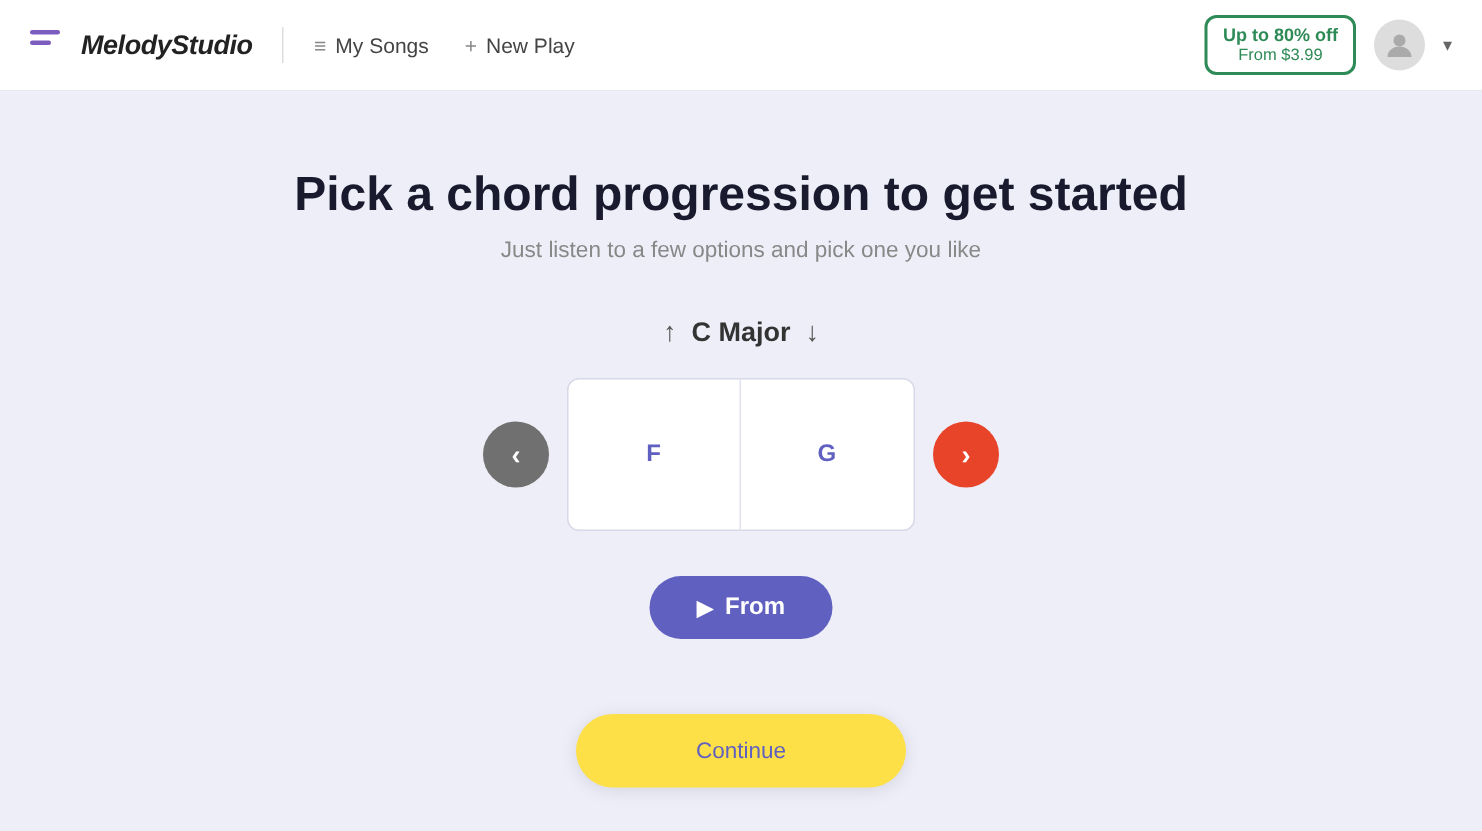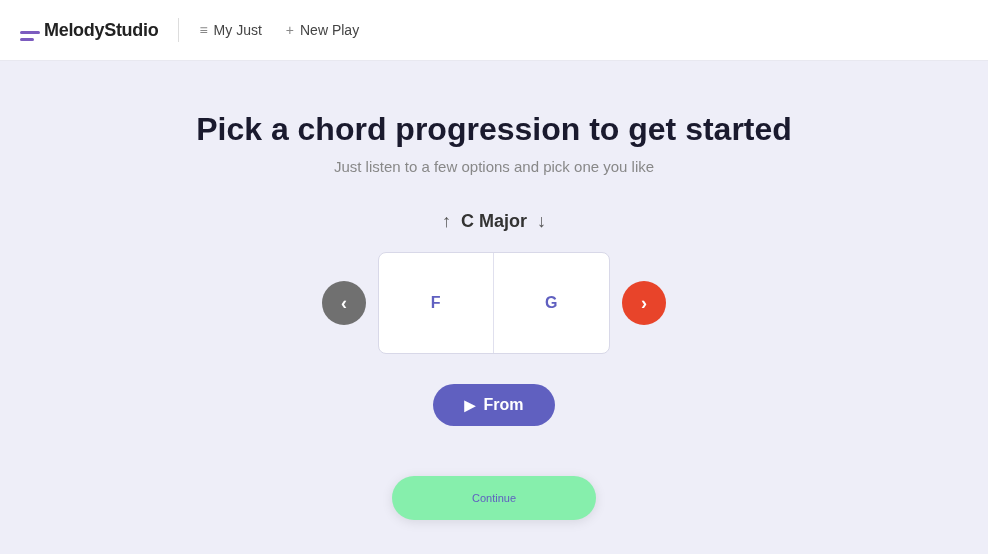--- a/index.html
+++ b/index.html
@@ -16,23 +16,24 @@
       display: flex;
       align-items: center;
       background: #ffffff;
       height: 61px;
       padding: 0 20px;
       border-bottom: 1px solid #e8e8f0;
       position: relative;
     }
     .nav-logo-area {
       display: flex;
-      align-items: flex-end;
-      gap: 4px;
-      cursor: pointer;
+      align-items: flex-start;
+      gap: 14px;
+      cursor: pointer;
+      font-style: italic;
     }
     .nav-logo-icon {
       display: flex;
       flex-direction: column;
       gap: 4px;
     }
     .nav-logo-icon span {
       display: block;
       height: 3px;
       border-radius: 2px;
@@ -227,25 +228,25 @@
       font-weight: 600;
       cursor: pointer;
       margin-bottom: 50px;
     }
     .play-btn .play-icon {
       font-size: 14px;
     }
 
     
     .continue-btn {
-      background: #86efac;
+      background: #fde047;
       border: none;
       border-radius: 30px;
       padding: 16px 80px;
-      font-size: 11px;
+      font-size: 15px;
       font-weight: 500;
       color: #6060c0;
       cursor: pointer;
       box-shadow: 0 2px 12px rgba(0,0,0,0.1);
     }
   </style>
 </head>
 <body>
 
 <nav class="navbar">
@@ -253,26 +254,39 @@
     <div class="nav-logo-icon">
       <span></span>
       <span></span>
     </div>
     <span class="nav-logo-title">MelodyStudio</span>
   </div>
   <div class="nav-divider"></div>
   <div class="nav-links">
     <a class="nav-link">
       <span class="link-icon">≡</span>
-      <span>My Just</span>
+      <span>My Songs</span>
     </a>
     <a class="nav-link new-song">
       <span class="link-icon">+</span>
       <span>New Play</span>
     </a>
+  </div>
+  <div class="nav-right">
+    <div class="promo-badge">
+      <div class="promo-top">Up to 80% off</div>
+      <div class="promo-bottom">From $3.99</div>
+    </div>
+    <div class="user-avatar">
+      <svg width="20" height="20" viewBox="0 0 20 20" fill="none">
+        <circle cx="10" cy="7" r="4" fill="#aaa"></circle>
+        <path d="M2 18c0-4 3.6-7 8-7s8 3 8 7" fill="#aaa"></path>
+      </svg>
+    </div>
+    <span class="user-dropdown-arrow">▾</span>
   </div>
 </nav>
 
 <main class="main-content">
   <h1 class="page-title">Pick a chord progression to get started</h1>
   <p class="page-subtitle">Just listen to a few options and pick one you like</p>
 
   <div class="key-selector">
     <span class="key-arrow">↑</span>
     <span class="key-label">C  Major</span>

